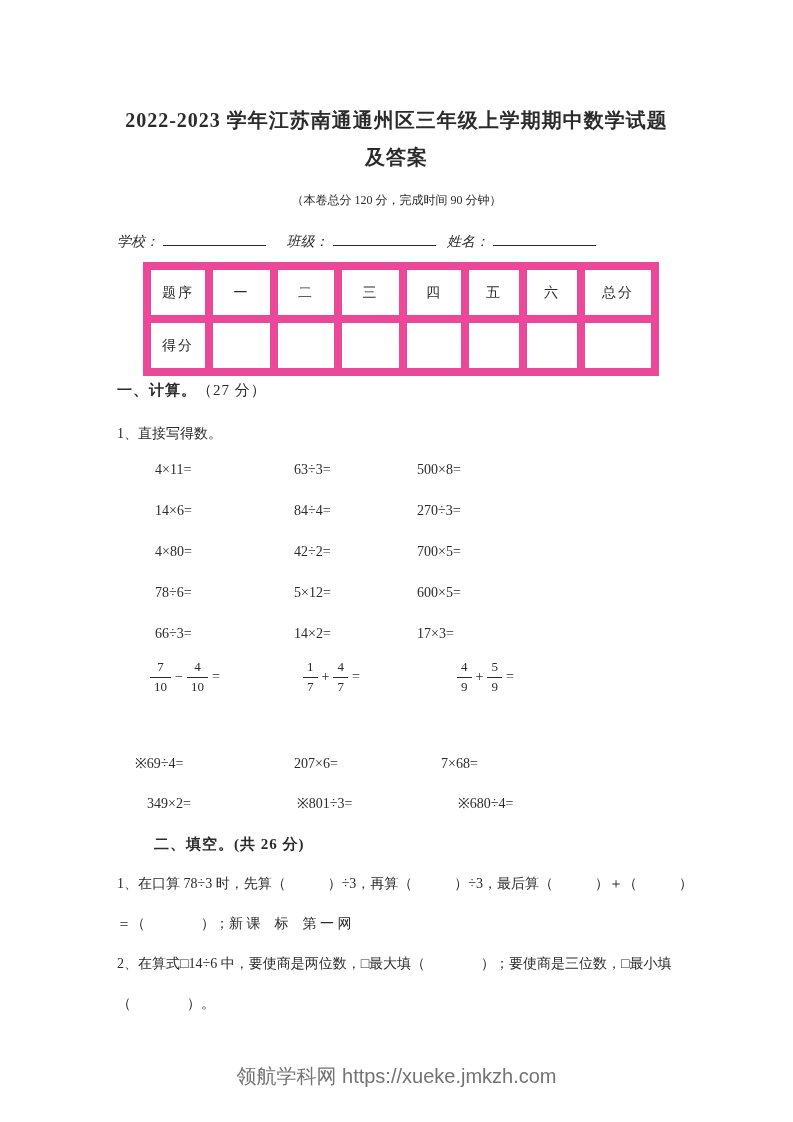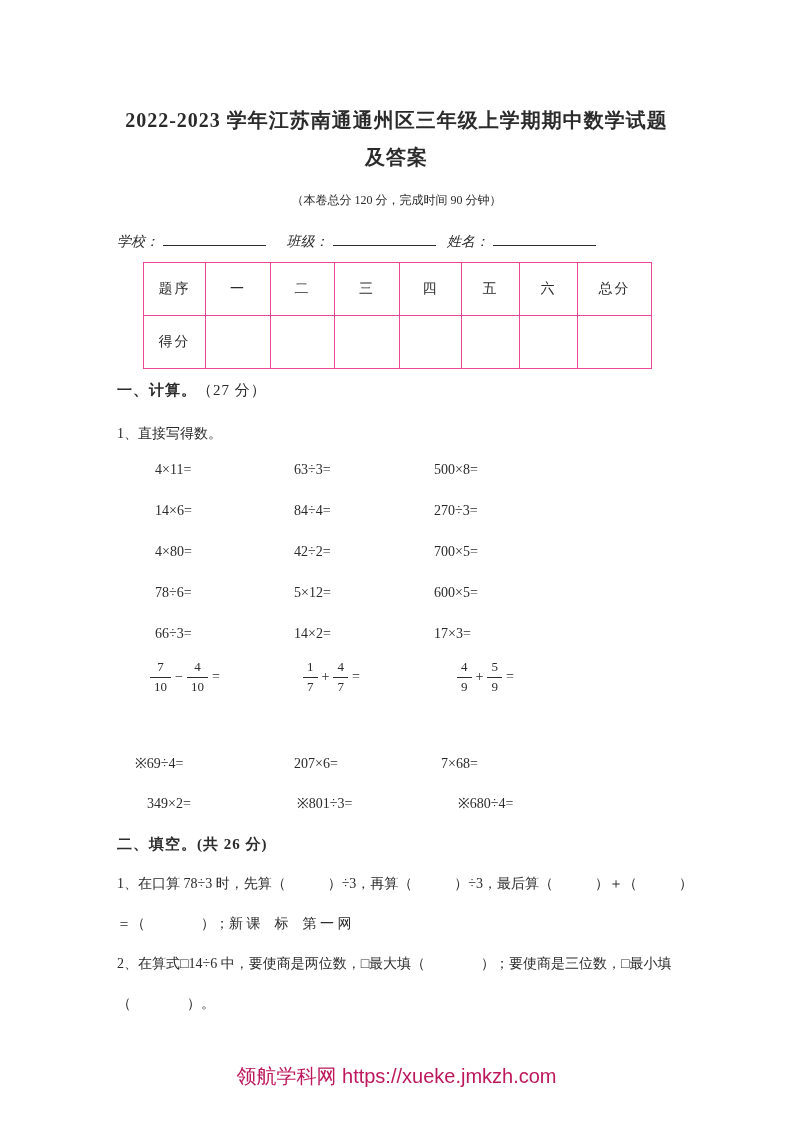--- a/index.html
+++ b/index.html
@@ -52,21 +52,21 @@
   .info-gap-narrow { display:inline-block; width: 8px; }
 
   
   .score-table {
     position: absolute;
     top: 262px; left: 143px;
     border-collapse: collapse;
     table-layout: fixed;
   }
   .score-table td {
-    border: 1px solid #ec4899;
+    border: 8px solid #ec4899;
     height: 53px;
     text-align: center;
     vertical-align: middle;
     font-size: 14px;
     letter-spacing: 2px;
   }
   .score-table col.c0 { width: 62px; }
   .score-table col.c1 { width: 65px; }
   .score-table col.c2 { width: 64px; }
   .score-table col.c3 { width: 65px; }
@@ -78,37 +78,37 @@
   
   .sec-head {
     position: absolute;
     left: 117px;
     font-size: 15px;
     font-weight: bold;
     letter-spacing: 1px;
   }
   .sec-head .light { font-weight: normal; }
   .sec1-head { top: 381px; }
-  .sec2-head { top: 835px; }
+  .sec2-head { top: 835px; margin-left: 37px; }
 
   .q-label {
     position: absolute;
     left: 117px;
     font-size: 14px;
   }
   .q1-label { top: 425px; }
   .q2-label { top: 716px; }
 
   
   .oral-grid { position: absolute; top: 449px; left: 117px; width: 560px; }
   .oral-row { position: relative; height: 41px; line-height: 41px; font-size: 14px; }
   .oral-row .cell { position: absolute; top: 0; white-space: nowrap; }
   .oral-row .cell:nth-child(1) { left: 38px; }
   .oral-row .cell:nth-child(2) { left: 177px; }
-  .oral-row .cell:nth-child(3) { left: 317px; }
+  .oral-row .cell:nth-child(3) { left: 300px; }
 
   
   .frac-row { position: absolute; top: 653px; left: 117px; width: 600px; height: 48px; }
   .frac-expr { position: absolute; top: 0; height: 48px; display: flex; align-items: center; }
   .frac-expr.f0 { left: 33px; }
   .frac-expr.f1 { left: 186px; }
   .frac-expr.f2 { left: 340px; }
   .frac { display: inline-block; text-align: center; font-size: 13px; line-height: 1.3; }
   .frac .num { display: block; border-bottom: 1px solid #2b2b2b; padding: 0 4px 1px 4px; }
   .frac .den { display: block; padding: 1px 4px 0 4px; }
@@ -128,21 +128,21 @@
   
   .sec2-body { position: absolute; top: 864px; left: 117px; width: 570px; font-size: 14px; }
   .fill-line { height: 40px; line-height: 40px; white-space: nowrap; }
 
   
   .footer {
     position: absolute;
     top: 1063px; left: 0; width: 100%;
     text-align: center;
     font-size: 20px;
-    color: #be185d;
+    color: #737373;
     font-family: "Liberation Sans", "DejaVu Sans", sans-serif;
   }
 </style>
 </head>
 <body>
 
 <div class="page">
 
   <div class="title-block">
     <div>2022-2023 学年江苏南通通州区三年级上学期期中数学试题</div>

